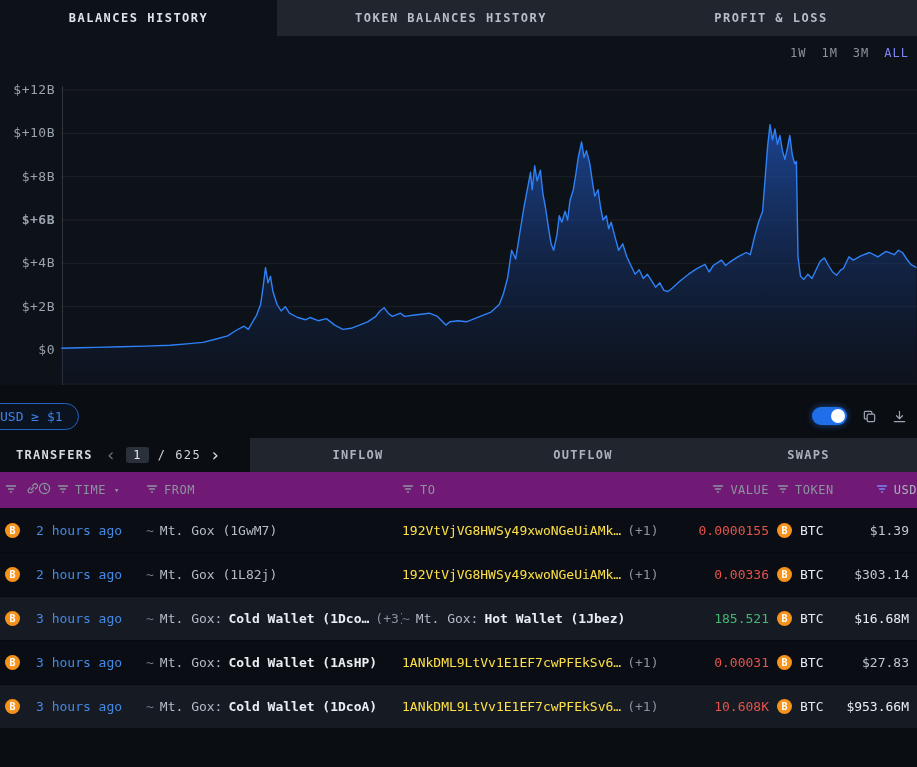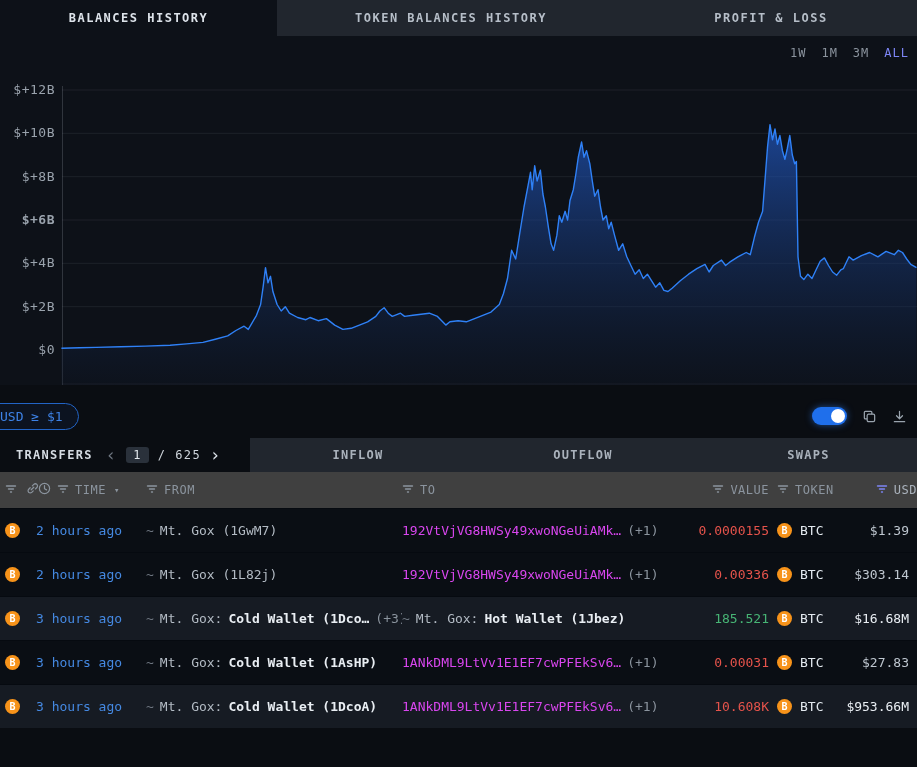--- a/index.html
+++ b/index.html
@@ -49,41 +49,41 @@
   .tt-active { flex:0 0 250px; background:#0a0d12; justify-content:flex-start;
                padding-left:16px; gap:9px; color:#d5dbe2; }
   .tt-inflow { flex:0 0 216px; } .tt-outflow { flex:0 0 234px; } .tt-swaps { flex:1; }
   .pg-prev { color:#6e7681; font-size:17px; font-weight:400; cursor:pointer; margin-left:4px; }
   .pg-next { color:#dde3ea; font-size:17px; font-weight:400; cursor:pointer; }
   .pg-box { background:#2a313b; border-radius:3px; padding:1px 7px; color:#e2e7ed; font-weight:400; }
   .pg-slash,.pg-total { color:#cfd5dc; font-weight:400; }
 
   
   .grid7 { display:grid; grid-template-columns:36px 110px 256px 255px 112px 70px 78px; align-items:center; }
-  .thead { height:36px; font-size:12px; color:#8b949e; letter-spacing:0.5px; background:#404040; }
+  .thead { height:36px; font-size:12px; color:#8b949e; letter-spacing:0.5px; background:#701a75; }
   .hcell { display:flex; align-items:center; gap:6px; }
   .h-chain { padding-left:5px; gap:9px; }
   .h-time { padding-left:2px; }
   .h-value { justify-self:end; }
   .h-token { padding-left:8px; }
   .h-usd { justify-self:end; padding-right:0; color:#aab2bc; }
   .caret { font-size:9px; color:#8b949e; margin-left:2px; }
 
   .trow { height:44px; font-size:13px; background:#0a0e14; border-top:1px solid #060a10; cursor:pointer; }
   .trow.hl { background:#161b23; }
   .c-chain { padding-left:5px; display:flex; }
   .coin { width:15px; height:15px; border-radius:50%; background:#f7931a; color:#ffffff;
           font-size:10px; font-weight:bold; display:flex; align-items:center; justify-content:center; }
   .c-time { color:#4589e2; }
   .c-from,.c-to { display:flex; align-items:center; gap:6px; overflow:hidden; white-space:nowrap; }
   .tilde { color:#6e7681; }
   .entity { color:#b3bbc4; }
   .wallet { color:#e9eef3; font-weight:bold; }
   .extra { color:#8b949e; }
-  .addr { color:#d946ef; }
+  .addr { color:#fde047; }
   .c-value { justify-self:end; }
   .neg { color:#e5534b; } .pos { color:#47b575; }
   .c-token { display:flex; align-items:center; gap:8px; padding-left:8px; color:#e2e8ee; }
   .c-usd { justify-self:end; padding-right:8px; color:#bfc7d0; }
   .c-usd.strong { color:#e9eef3; }
 </style>
 </head>
 <body>
 
 <div>

